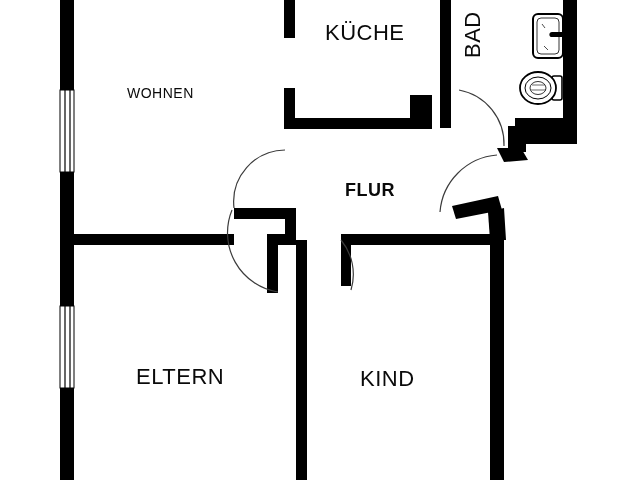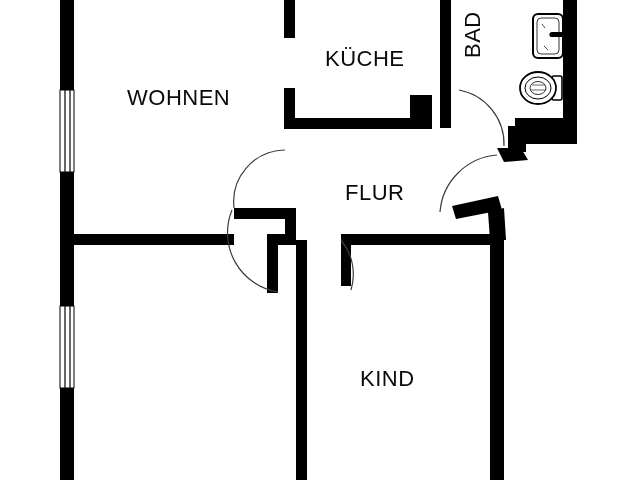--- a/index.html
+++ b/index.html
@@ -30,40 +30,41 @@
     position: absolute;
     font-family: "Liberation Sans", sans-serif;
     color: #0a0a0a;
     white-space: nowrap;
     letter-spacing: 0.5px;
     user-select: none;
   }
   .label-wohnen {
     left: 127px;
     top: 85px;
-    font-size: 22px;
+    font-size: 14px;
   }
   .label-kueche {
     left: 325px;
-    top: 46px;
+    top: 20px;
     font-size: 22px;
     text-align: center;
   }
   .label-bad {
     left: 460px;
     top: 6px;
     font-size: 22px;
     transform: rotate(-90deg);
     transform-origin: left top;
     translate: 0 52px;
   }
   .label-flur {
     left: 345px;
     top: 180px;
-    font-size: 22px;
+    font-size: 18px;
+    font-weight: bold;
   }
   .label-eltern {
     left: 136px;
     top: 364px;
     font-size: 22px;
   }
   .label-kind {
     left: 360px;
     top: 366px;
     font-size: 22px;
@@ -183,16 +184,17 @@
   </svg>
 
   <div class="room-label label-wohnen">WOHNEN</div>
 
   <div class="room-label label-kueche">KÜCHE</div>
 
   <div class="room-label label-bad">BAD</div>
 
   <div class="room-label label-flur">FLUR</div>
 
+  <div class="room-label label-eltern">ELTERN</div>
 
   <div class="room-label label-kind">KIND</div>
 
 </div>
 
 </body></html>

